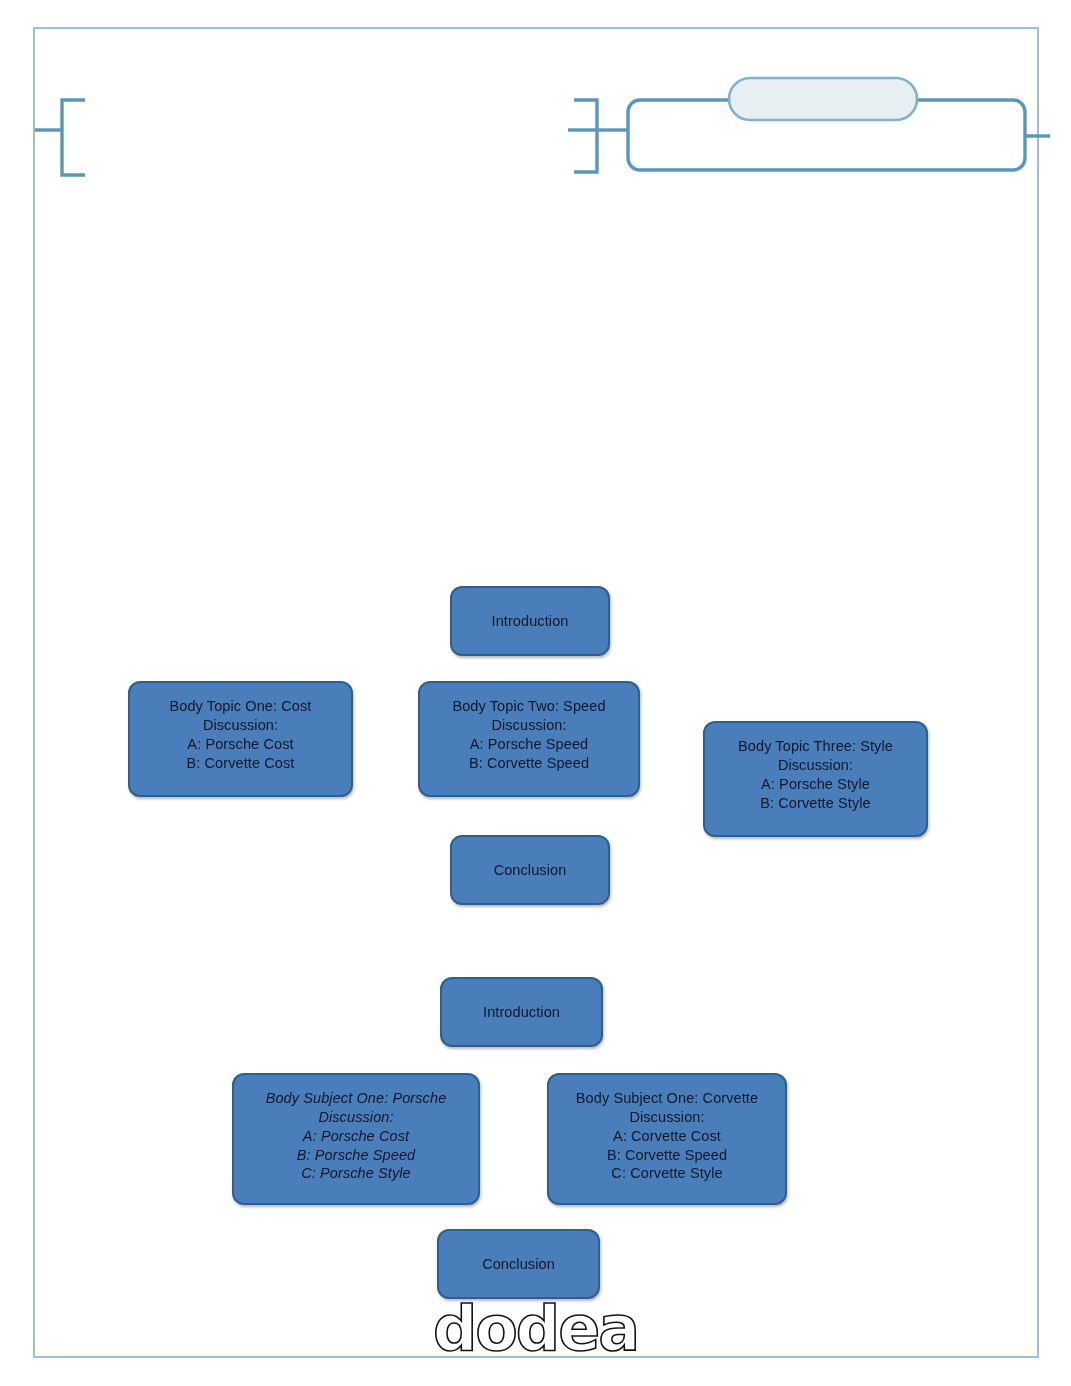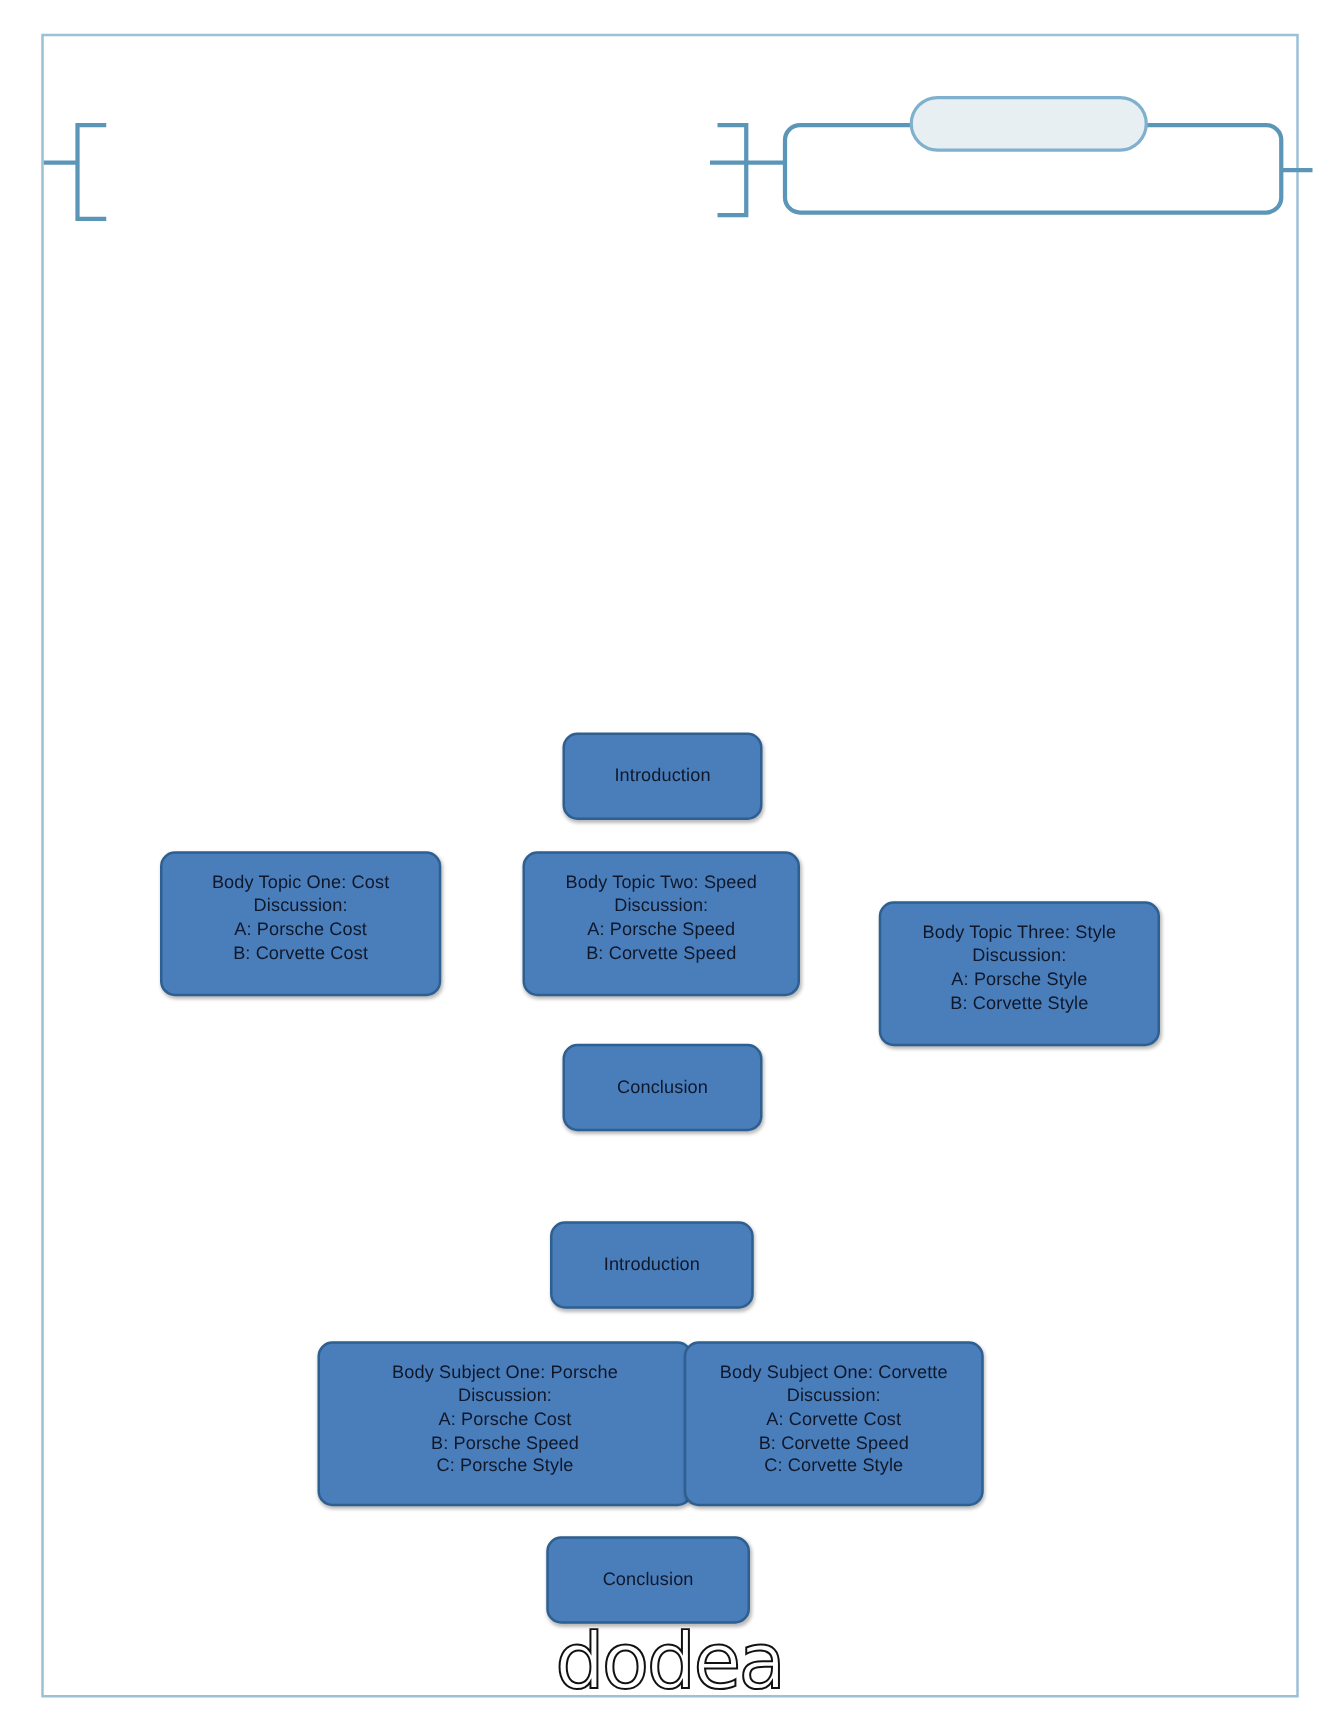--- a/index.html
+++ b/index.html
@@ -85,20 +85,21 @@
     font-family: "DejaVu Sans", sans-serif;
     font-size: 62px;
     letter-spacing: -2px;
     color: #1a1a1a;
     line-height: 0.92;
     font-weight: 400;
     -webkit-text-stroke: 0px;
   }
   #logo-word span.hollow {
     color: transparent;
+    font-weight: bold;
     -webkit-text-stroke: 1.6px #111111;
   }
   #logo-sub {
     font-family: "DejaVu Sans", sans-serif;
     font-size: 9.5px;
     font-weight: bold;
     letter-spacing: 0.4px;
     color: #111111;
     margin-top: 16px;
   }
@@ -147,21 +148,21 @@
 
   <div class="node multiline" style="left:703px; top:681px; width:225px; height:116px;margin-top:40px;">Body Topic Three: Style
 Discussion:
 A: Porsche Style
 B: Corvette  Style</div>
 
   <div class="node small" style="left:450px; top:835px; width:160px; height:70px;">Conclusion</div>
 
   <div class="node small" style="left:440px; top:977px; width:163px; height:70px;">Introduction</div>
 
-  <div class="node multiline" style="left:254px; top:1073px; width:300px; height:132px;">Body Subject One: Porsche
+  <div class="node multiline" style="left:232px; top:1073px; width:248px; height:132px;font-style:italic;">Body Subject One: Porsche
 Discussion:
 A: Porsche Cost
 B: Porsche Speed
 C: Porsche Style</div>
 
   <div class="node multiline" style="left:547px; top:1073px; width:240px; height:132px;">Body Subject One: Corvette
 Discussion:
 A: Corvette Cost
 B: Corvette  Speed
 C: Corvette Style</div>

